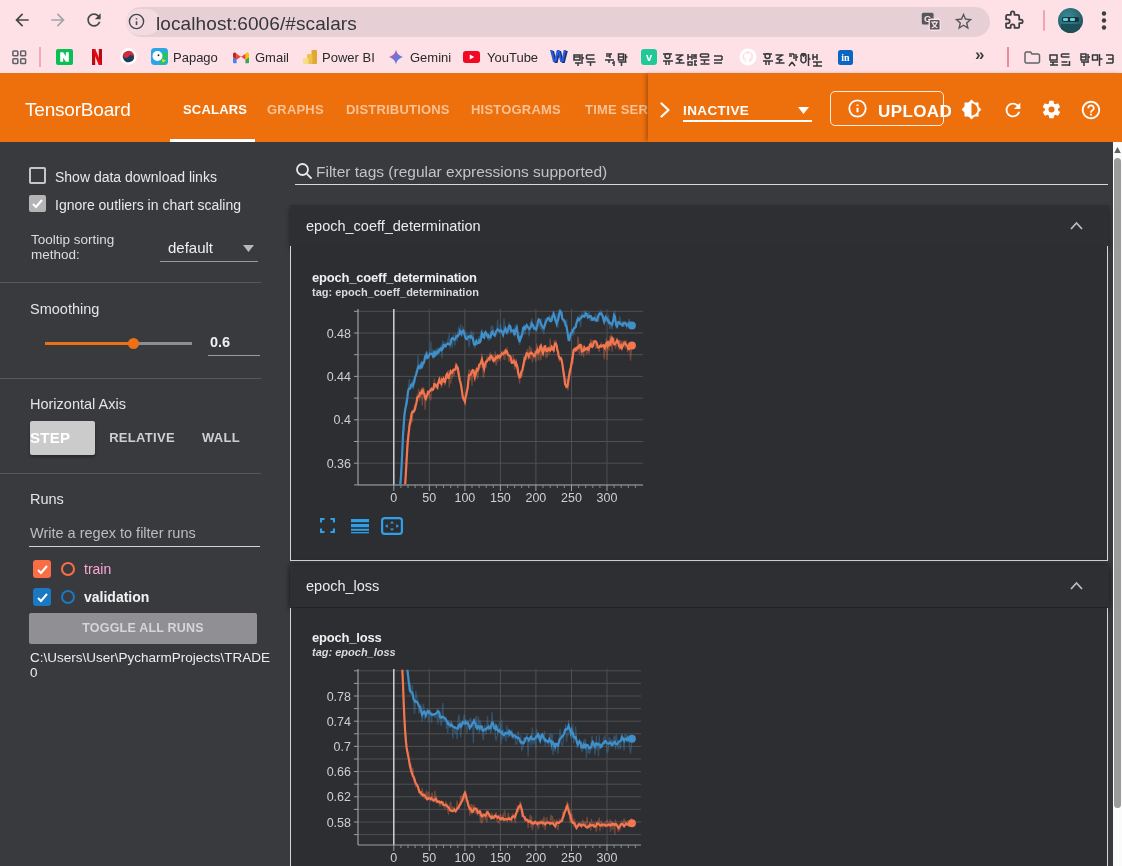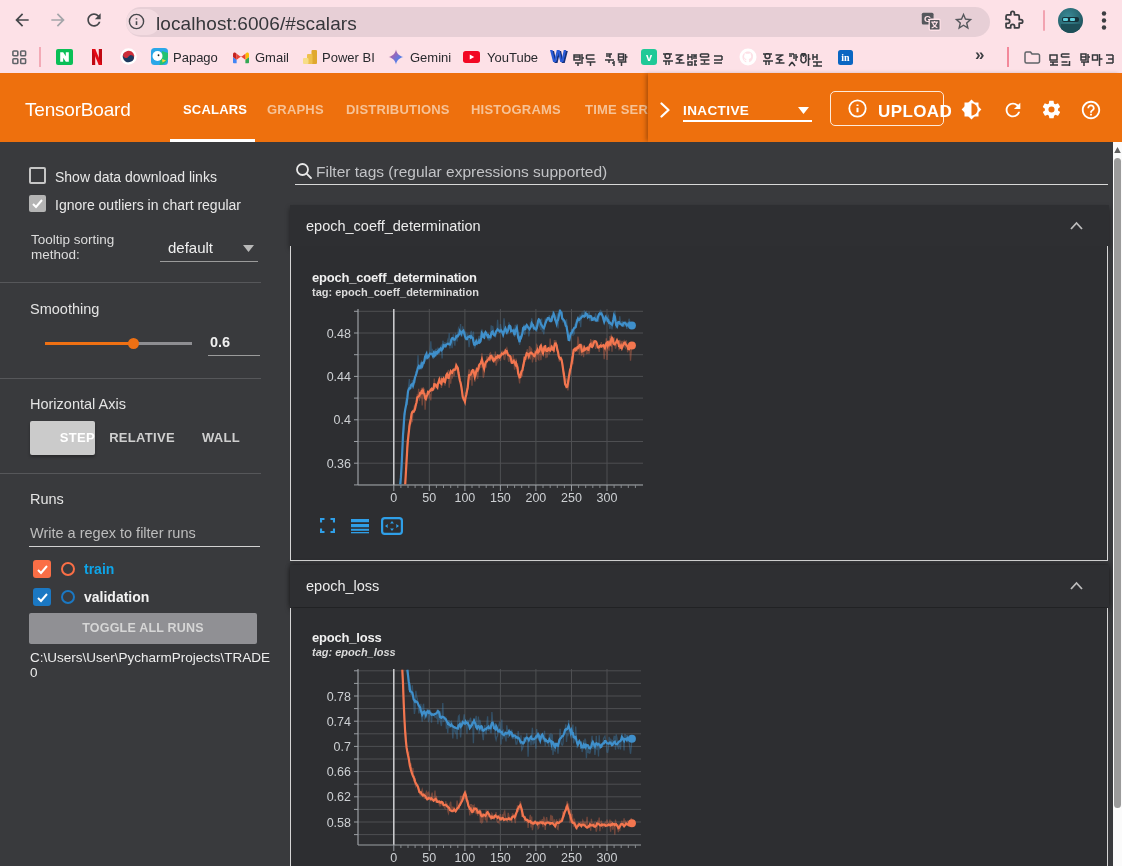--- a/index.html
+++ b/index.html
@@ -254,21 +254,21 @@
   </svg>
 
 <div class="abs" style="left:0;top:142px;width:288px;height:724px;background:#393a3d;"></div>
 
 <div class="abs" style="left:29px;top:167px;width:17px;height:17px;border:2px solid #c6c6c6;border-radius:2px;"></div>
 <div class="abs" style="left:55px;top:169px;font-size:14px;color:#e8e8e8;">Show data download links</div>
 <div class="abs" style="left:29px;top:195px;width:17px;height:17px;background:#b4b4b4;border-radius:2px;"></div>
 <svg class="abs" style="left:31px;top:197px" width="13" height="13" viewBox="0 0 13 13" fill="none" stroke="#fff" stroke-width="2">
     <path d="M2 7l3 3 6-7"></path>
   </svg>
-<div class="abs" style="left:55px;top:197px;font-size:14px;color:#e8e8e8;">Ignore outliers in chart regular</div>
+<div class="abs" style="left:55px;top:197px;font-size:14px;color:#e8e8e8;">Ignore outliers in chart scaling</div>
 
 <div class="abs" style="left:31px;top:232px;font-size:13.5px;color:#dcdcdc;line-height:15px;">Tooltip sorting<br>method:</div>
 <div class="abs" style="left:168px;top:239px;font-size:15px;color:#f0f0f0;">default</div>
 <svg class="abs" style="left:243px;top:245px" width="11" height="7" viewBox="0 0 11 7">
     <path d="M0 0h11L5.5 7z" fill="#b8b8b8"></path>
   </svg>
 <div class="abs" style="left:160px;top:261px;width:98px;height:1px;background:#9b9b9b;"></div>
 
 <div class="abs" style="left:0;top:282px;width:261px;height:1px;background:#56575a;"></div>
 
@@ -276,36 +276,36 @@
 <div class="abs" style="left:45px;top:342px;width:88px;height:2.5px;background:#ef7013;"></div>
 <div class="abs" style="left:133px;top:342px;width:59px;height:2.5px;background:#8e8e92;"></div>
 <div class="abs" style="left:127.5px;top:337.5px;width:11px;height:11px;border-radius:50%;background:#ef7013;"></div>
 <div class="abs" style="left:210px;top:334px;font-size:14.5px;font-weight:bold;color:#f0f0f0;">0.6</div>
 <div class="abs" style="left:208px;top:355px;width:52px;height:1px;background:#9b9b9b;"></div>
 
 <div class="abs" style="left:0;top:378px;width:261px;height:1px;background:#56575a;"></div>
 
 <div class="abs" style="left:30px;top:396px;font-size:14.5px;color:#e4e4e4;">Horizontal Axis</div>
 <div class="abs" style="left:30px;top:421px;width:65px;height:34px;background:#cbcbcb;border-radius:2px;box-shadow:0 2px 3px rgba(0,0,0,0.3);"></div>
-<div class="abs" style="left:30px;top:421px;width:65px;height:34px;text-align:right;line-height:34px;font-size:13px;font-weight:bold;color:#fff;letter-spacing:0.3px;">STEP</div>
+<div class="abs" style="left:30px;top:421px;width:65px;height:34px;text-align:left;line-height:34px;font-size:15px;font-weight:bold;color:#fff;letter-spacing:0.3px;">STEP</div>
 <div class="abs" style="left:108px;top:421px;width:68px;height:34px;text-align:center;line-height:34px;font-size:13px;font-weight:bold;color:#cfcfcf;letter-spacing:0.3px;">RELATIVE</div>
 <div class="abs" style="left:192px;top:421px;width:58px;height:34px;text-align:center;line-height:34px;font-size:13px;font-weight:bold;color:#cfcfcf;letter-spacing:0.3px;">WALL</div>
 
 <div class="abs" style="left:0;top:473px;width:261px;height:1px;background:#56575a;"></div>
 
 <div class="abs" style="left:30px;top:491px;font-size:14.5px;color:#e4e4e4;">Runs</div>
 <div class="abs" style="left:30px;top:525px;font-size:14.5px;color:#bdbdbd;">Write a regex to filter runs</div>
 <div class="abs" style="left:29px;top:546px;width:231px;height:1px;background:#d2d2d2;"></div>
 
 <div class="abs" style="left:33px;top:560px;width:18px;height:18px;background:#fa6e46;border-radius:3px;"></div>
 <svg class="abs" style="left:35.5px;top:563px" width="13" height="13" viewBox="0 0 13 13" fill="none" stroke="#fff" stroke-width="2">
     <path d="M2 7l3 3 6-7"></path>
   </svg>
 <div class="abs" style="left:61px;top:562px;width:14px;height:14px;border:2px solid #fa6e46;border-radius:50%;"></div>
-<div class="abs" style="left:84px;top:561px;font-size:14px;font-weight:bold;color:#0ea5e9;">train</div>
+<div class="abs" style="left:84px;top:561px;font-size:14px;font-weight:normal;color:#f9a8d4;">train</div>
 
 <div class="abs" style="left:33px;top:588px;width:18px;height:18px;background:#1b78c3;border-radius:3px;"></div>
 <svg class="abs" style="left:35.5px;top:591px" width="13" height="13" viewBox="0 0 13 13" fill="none" stroke="#fff" stroke-width="2">
     <path d="M2 7l3 3 6-7"></path>
   </svg>
 <div class="abs" style="left:61px;top:590px;width:14px;height:14px;border:2px solid #1b78c3;border-radius:50%;"></div>
 <div class="abs" style="left:84px;top:589px;font-size:14px;font-weight:bold;color:#f2f2f2;">validation</div>
 
 <div class="abs" style="left:29px;top:613px;width:228px;height:31px;background:#909094;border-radius:2px;"></div>
 <div class="abs" style="left:29px;top:613px;width:228px;height:31px;text-align:center;line-height:31px;font-size:12.5px;font-weight:bold;color:#d6d6d6;letter-spacing:0.2px;">TOGGLE ALL RUNS</div>

